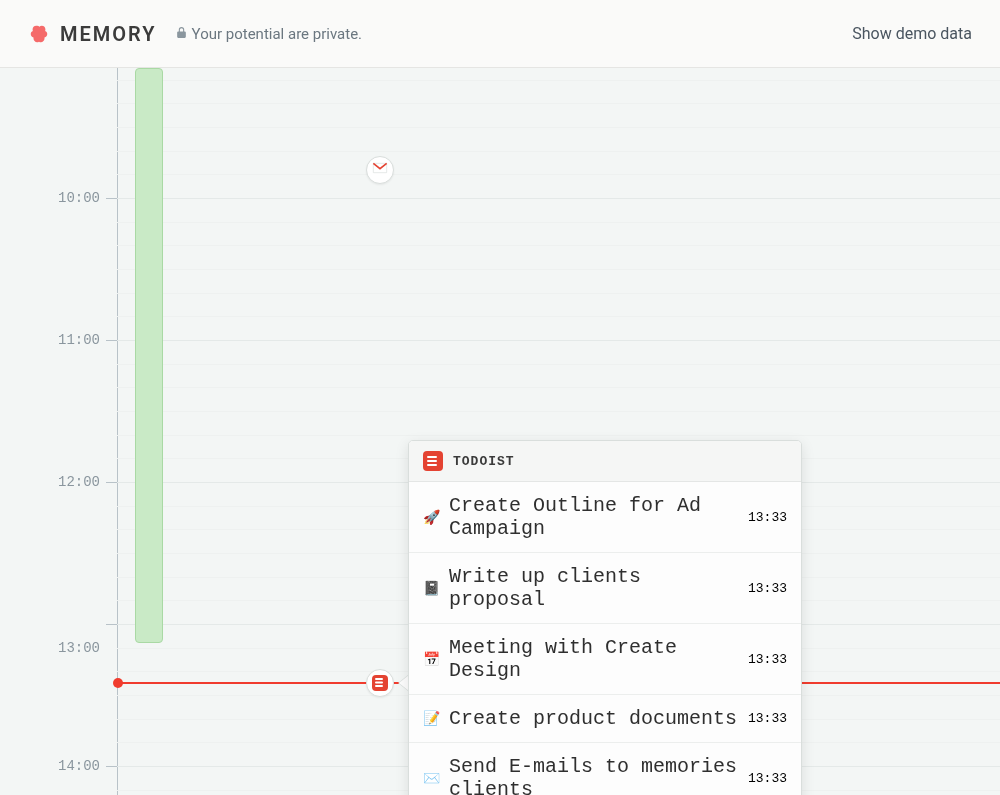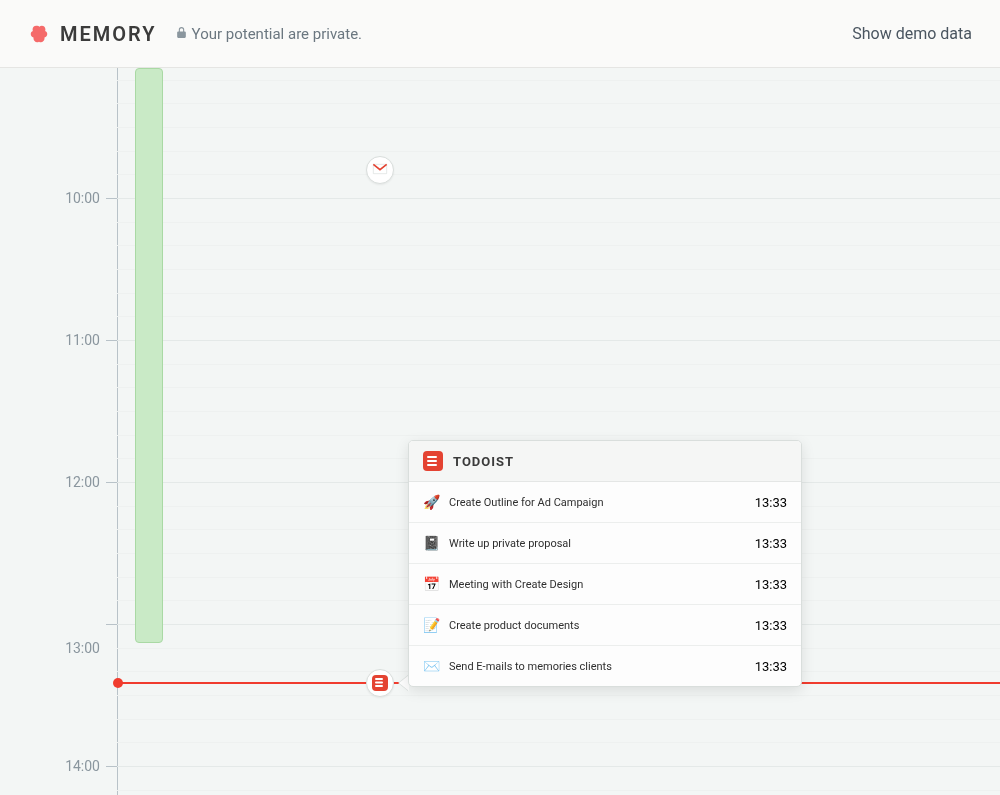--- a/index.html
+++ b/index.html
@@ -32,20 +32,21 @@
     color: #3b3b3b;
   }
   .privacy { display: flex; align-items: center; gap: 4px; color: #6b7780; font-size: 15px; }
   .demo-link { color: #4a5560; font-size: 16px; cursor: pointer; }
 
   
   .timeline {
     position: relative;
     height: 727px;
     background: #f3f6f5;
+    font-family: Liberation Mono, monospace;
   }
 
   
   .axis {
     position: absolute;
     left: 117px;
     top: 0;
     bottom: 0;
     width: 1px;
     background: #b8c2c8;
@@ -133,21 +134,21 @@
     color: #3b3b3b;
   }
   .card-row {
     display: flex; align-items: center;
     padding: 12px 14px;
     border-bottom: 1px solid #eceeed;
     gap: 8px;
   }
   .card-row:last-child { border-bottom: none; }
   .row-emoji { width: 18px; text-align: center; font-size: 14px; }
-  .row-text { flex: 1; font-size: 11px; color: #2f2f2f; }
+  .row-text { flex: 1; font-size: 20px; color: #2f2f2f; }
   .row-time { font-size: 13px; color: #000000; }
 
   
   .pointer {
     position: absolute;
     width: 0; height: 0;
     border-top: 8px solid transparent;
     border-bottom: 8px solid transparent;
     border-right: 10px solid #fdfdfd;
     filter: drop-shadow(-1px 0 0 #d9dedc);
@@ -270,21 +271,21 @@
       <span class="card-title">TODOIST</span>
     </div>
     <div id="card-rows">
         <div class="card-row">
           <span class="row-emoji">🚀</span>
           <span class="row-text">Create Outline for Ad Campaign</span>
           <span class="row-time">13:33</span>
         </div>
         <div class="card-row">
           <span class="row-emoji">📓</span>
-          <span class="row-text">Write up private proposal</span>
+          <span class="row-text">Write up clients proposal</span>
           <span class="row-time">13:33</span>
         </div>
         <div class="card-row">
           <span class="row-emoji">📅</span>
           <span class="row-text">Meeting with Create Design</span>
           <span class="row-time">13:33</span>
         </div>
         <div class="card-row">
           <span class="row-emoji">📝</span>
           <span class="row-text">Create product documents</span>

